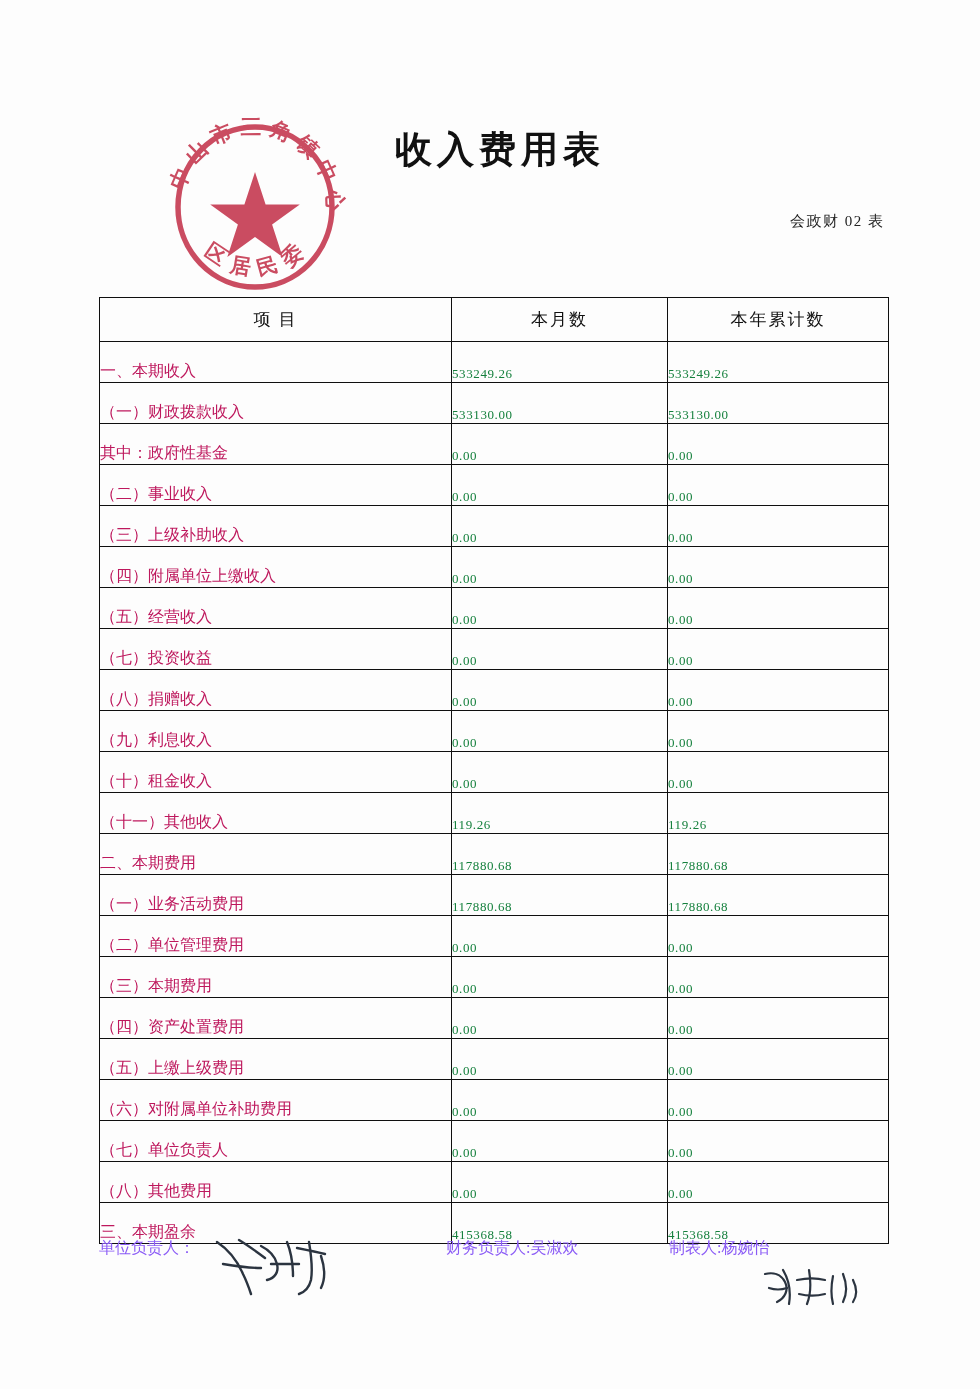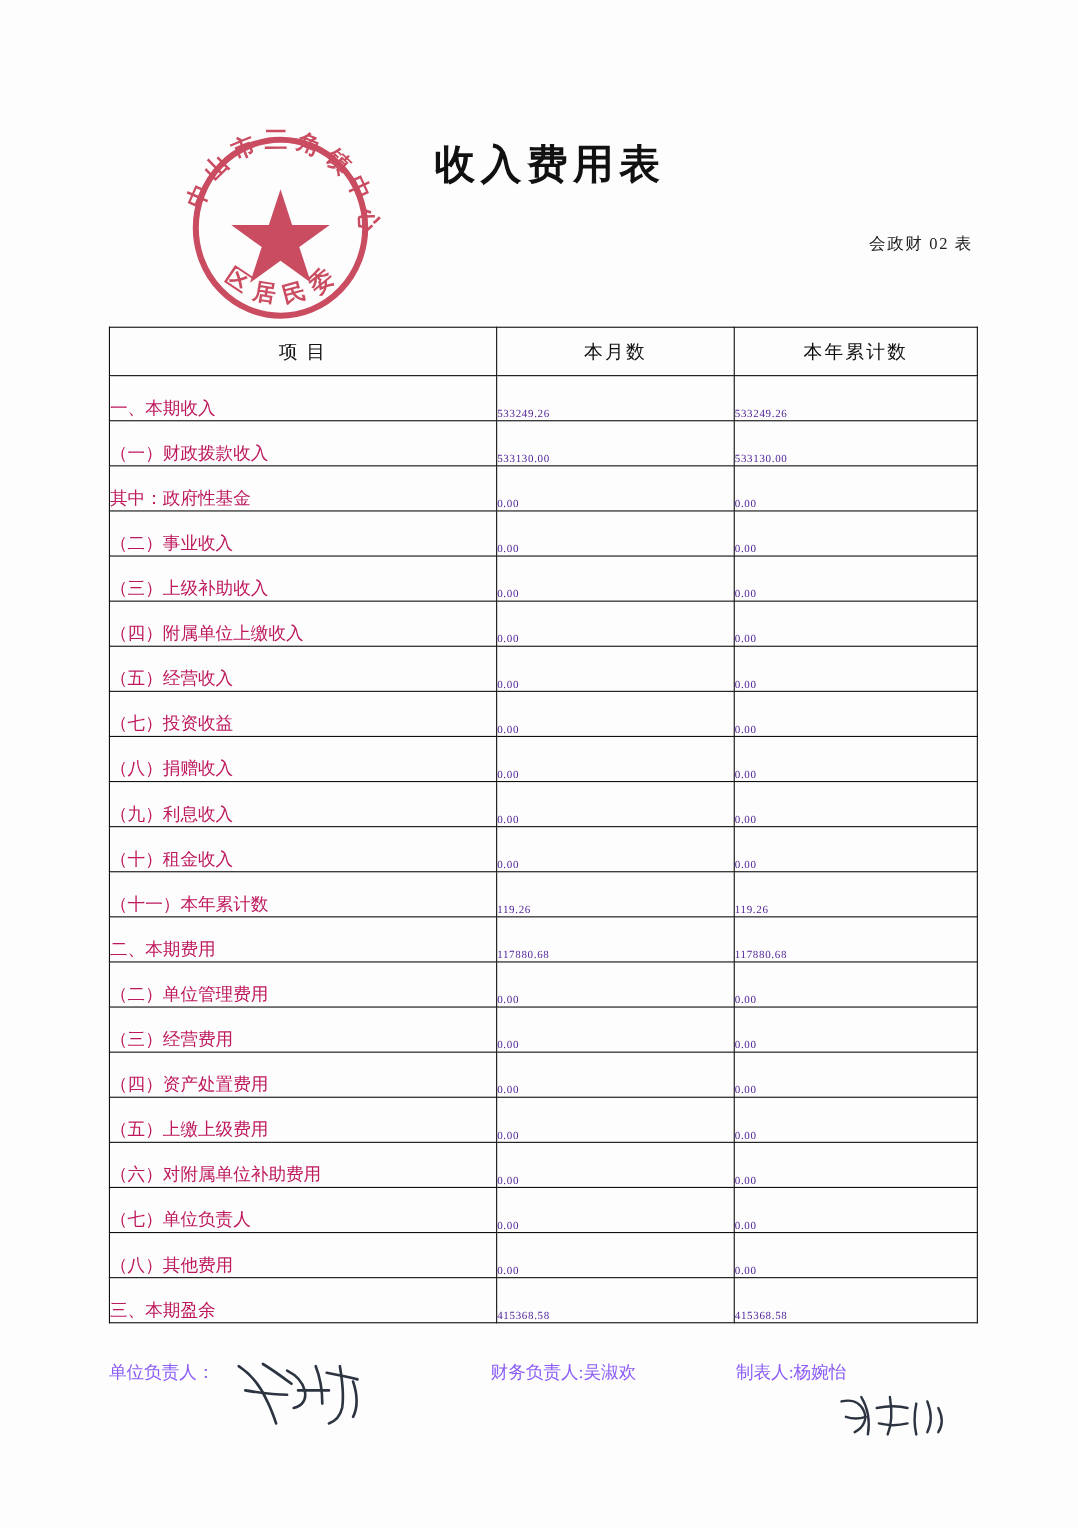--- a/index.html
+++ b/index.html
@@ -116,22 +116,22 @@
   }
   .cell-item {
     font-size: 16px;
     color: #be185d;
     padding-left: 6px;
     padding-bottom: 4px;
     white-space: nowrap;
   }
   .cell-item.indent { padding-left: 14px; }
   .cell-num {
-    font-size: 10px;
-    color: #4c1d95;
+    font-size: 13px;
+    color: #15803d;
     padding-left: 8px;
     padding-bottom: 5px;
     font-family: "Liberation Serif", "DejaVu Serif", serif;
     letter-spacing: 0.6px;
     white-space: nowrap;
   }
 
   
   #footer {
     position: absolute;
@@ -242,36 +242,41 @@
           <td class="cell-item indent">（九）利息收入</td>
           <td class="cell-num">0.00</td>
           <td class="cell-num">0.00</td>
         </tr>
         <tr>
           <td class="cell-item indent">（十）租金收入</td>
           <td class="cell-num">0.00</td>
           <td class="cell-num">0.00</td>
         </tr>
         <tr>
-          <td class="cell-item indent">（十一）本年累计数</td>
+          <td class="cell-item indent">（十一）其他收入</td>
           <td class="cell-num">119.26</td>
           <td class="cell-num">119.26</td>
         </tr>
         <tr>
           <td class="cell-item">二、本期费用</td>
           <td class="cell-num">117880.68</td>
           <td class="cell-num">117880.68</td>
         </tr>
         <tr>
+          <td class="cell-item indent">（一）业务活动费用</td>
+          <td class="cell-num">117880.68</td>
+          <td class="cell-num">117880.68</td>
+        </tr>
+        <tr>
           <td class="cell-item indent">（二）单位管理费用</td>
           <td class="cell-num">0.00</td>
           <td class="cell-num">0.00</td>
         </tr>
         <tr>
-          <td class="cell-item indent">（三）经营费用</td>
+          <td class="cell-item indent">（三）本期费用</td>
           <td class="cell-num">0.00</td>
           <td class="cell-num">0.00</td>
         </tr>
         <tr>
           <td class="cell-item indent">（四）资产处置费用</td>
           <td class="cell-num">0.00</td>
           <td class="cell-num">0.00</td>
         </tr>
         <tr>
           <td class="cell-item indent">（五）上缴上级费用</td>

